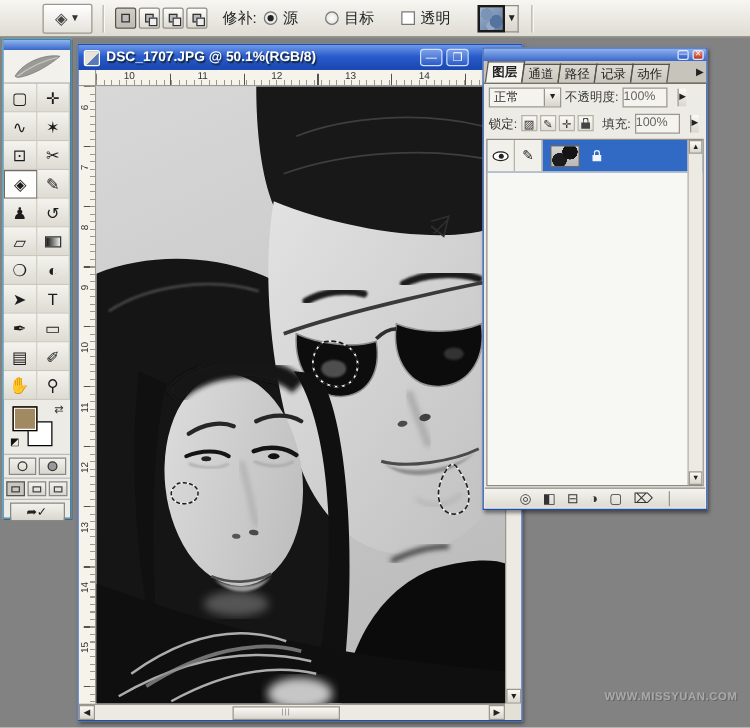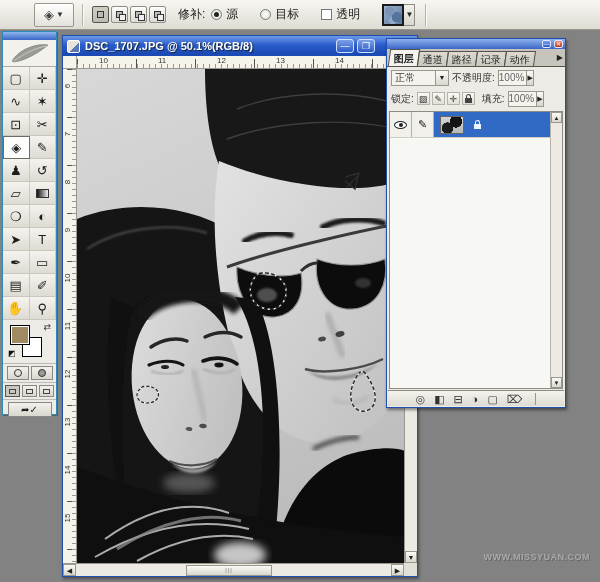--- a/index.html
+++ b/index.html
@@ -111,21 +111,21 @@
     background:linear-gradient(#dcdad1,#c9c7be);margin-right:-1px;transform:skewX(-8deg);font-size:10px;white-space:nowrap}
   .ptab>span{display:inline-block;transform:skewX(8deg)}
   .ptab.active{background:#f4f3ee;font-weight:bold;height:17px;line-height:17px}
   .ptab-more{margin-left:auto;font-size:8px;color:#222;align-self:center}
   .prow{position:absolute;left:0;right:0;height:21px;display:flex;align-items:center;padding:0 4px;gap:3px}
   .prow1{top:28px}.prow2{top:49px}
   .pselect{width:58px;height:16px;border:1px solid #9a988e;background:#f4f3ee;display:flex;align-items:center}
   .pselect .tx{flex:1;padding-left:3px;color:#333}
   .pselect .db{width:13px;height:14px;border-left:1px solid #9a988e;background:linear-gradient(#fbfaf6,#d8d6cd);font-size:7px;text-align:center;line-height:14px}
   .pnum{width:36px;height:16px;border:1px solid #9a988e;background:#f4f3ee;display:flex;align-items:center}
-  .pnum .tx{flex:1;text-align:left;padding-right:2px;color:#666}
+  .pnum .tx{flex:1;text-align:left;padding-right:18px;color:#666}
   .pnum .db{width:9px;height:14px;border-left:1px solid #9a988e;background:linear-gradient(#fbfaf6,#d8d6cd);font-size:7px;text-align:center;line-height:14px}
   .plabel{color:#333}
   .lockico{width:13px;height:13px;border:1px solid #b5b3a9;background:linear-gradient(#fbfaf6,#e0ded5);
     display:flex;align-items:center;justify-content:center;font-size:9px;color:#333}
   .csslock{display:inline-block;width:7px;height:5px;background:#444;position:relative;margin-top:3px}
   .csslock::before{content:"";position:absolute;left:1px;top:-4px;width:3px;height:4px;border:1px solid #444;border-bottom:none;border-radius:3px 3px 0 0}
   .csslock.white{background:#eef4ff}.csslock.white::before{border-color:#eef4ff}
   .plist{position:absolute;left:2px;top:72px;right:2px;bottom:18px;background:#f7f7f3;border:1px solid #8d8b82;overflow:hidden}
   .lrow{height:26px;display:flex;align-items:stretch;border-bottom:1px solid #cfcdc4}
   .lrow.sel{background:#316ac5;color:#fff}

